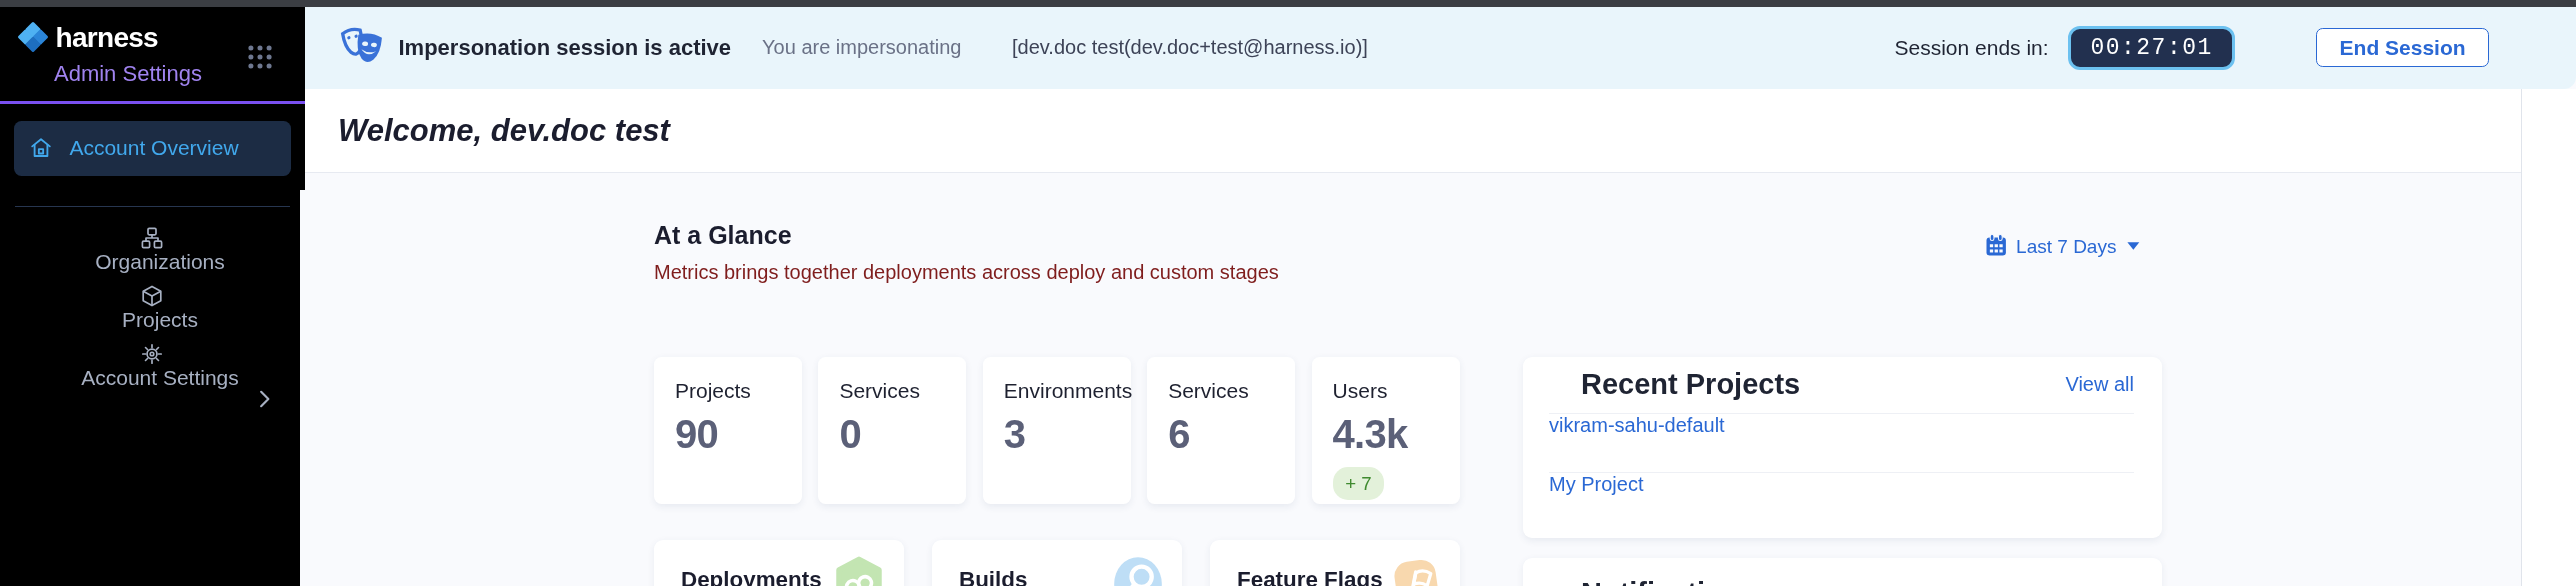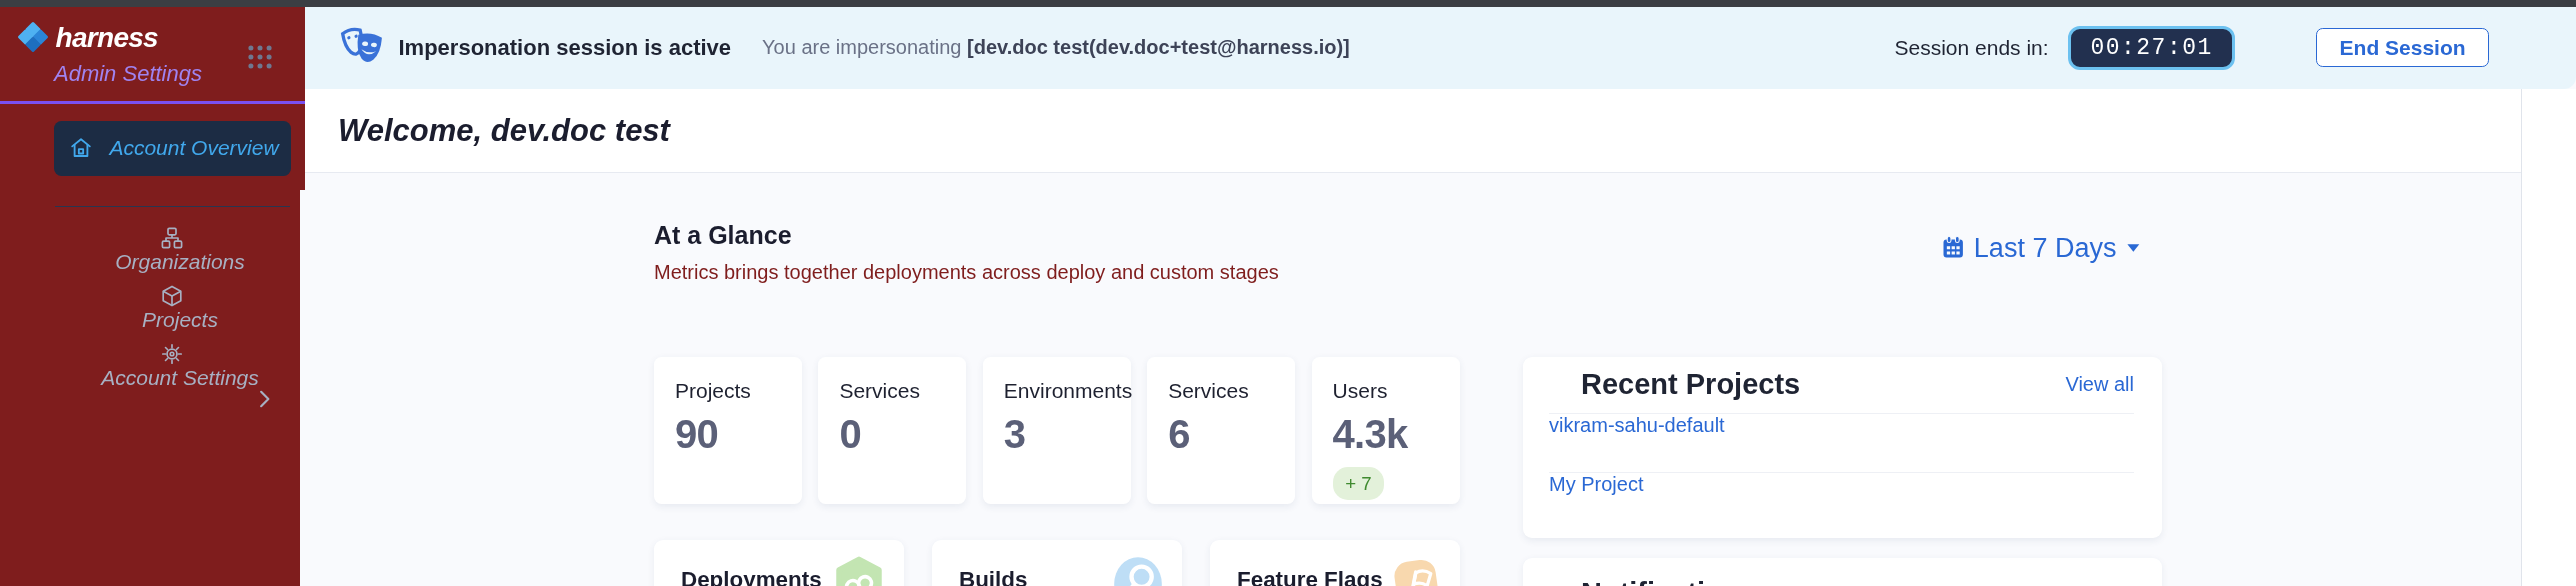--- a/index.html
+++ b/index.html
@@ -3,59 +3,59 @@
 <meta charset="utf-8">
 <style>
   html,body{margin:0;padding:0;}
   body{font-family:"Liberation Sans", sans-serif; background:#ffffff;}
   .screen{position:relative;width:2576px;height:586px;overflow:hidden;background:#f9fafd;}
 
   
   .top-strip{position:absolute;top:0;left:0;width:2576px;height:6.7px;background:#3b3e43;}
 
   
-  .sidebar{position:absolute;top:6.7px;left:0;width:305px;bottom:0;background:#7f1d1d;font-style:italic;}
+  .sidebar{position:absolute;top:6.7px;left:0;width:305px;bottom:0;background:#000000;}
   .side-header{height:82px;border-bottom:3px solid #7a50f0;padding:12px 0 0 15px;position:relative;box-sizing:content-box;}
   .logo-row{display:flex;align-items:center;height:39px;}
   .logo-text{color:#ffffff;font-size:28px;font-weight:700;letter-spacing:-0.7px;margin-left:4.5px;}
   .admin-label{margin:3px 0 0 39px;color:#a083ef;font-size:22px;font-weight:500;}
   .grid-icon{position:absolute;right:31px;top:36px;cursor:pointer;}
-  .nav{padding:17px 14px 0 14px;margin-left:40px;}
+  .nav{padding:17px 14px 0 14px;}
   .nav-item{display:flex;align-items:center;height:55px;border-radius:7.5px;padding-left:15px;color:#a7b0c2;font-size:21px;cursor:pointer;}
   .nav-item .nv-icon{width:24px;height:24px;margin-right:16.4px;flex:0 0 auto;display:flex;align-items:center;justify-content:center;}
   .nav-item.active{background:#1c2c44;color:#41a8ec;}
   .nav-divider{height:0.7px;background:#273650;margin:30px 0.7px 19.4px 0.7px;}
   .nav-list .nav-item{height:58px;background:transparent;flex-direction:column;}
   .chev{margin-left:auto;margin-right:19.4px;display:flex;align-items:center;}
 
   
   .banner{position:absolute;top:6.7px;left:305px;width:2271px;height:82px;background:#e9f5fb;border-radius:0 0 12px 0;display:flex;align-items:center;padding:0 87px 0 34px;box-sizing:border-box;}
   .banner-title{font-size:22px;font-weight:700;color:#1f2433;margin-left:10.5px;white-space:nowrap;}
   .banner-sub{font-size:20px;color:#6a7186;margin-left:31px;white-space:nowrap;}
-  .banner-sub b{color:#3d4357;font-weight:700;}
+  .banner-sub b{color:#3d4357;font-weight:400;margin-left:45px;}
   .banner-right{margin-left:auto;display:flex;align-items:center;}
   .session-label{font-size:21px;color:#1f2433;}
   .timer-pill{margin-left:19.4px;background:#22304f;border:3px solid #6cc1f0;border-radius:12px;padding:6px 19.4px;color:#ffffff;font-family:Liberation Mono, monospace;font-size:23px;letter-spacing:1.5px;}
   .end-session-btn{margin-left:81px;background:#ffffff;border:1.5px solid #2a68d4;border-radius:6.7px;color:#2a68d4;font-size:21px;font-weight:600;padding:6.7px 22.4px;cursor:pointer;font-family:"Liberation Sans",sans-serif;}
 
   
   .welcome-band{position:absolute;top:89px;left:305px;width:2216px;height:84px;background:#ffffff;border-bottom:0.7px solid #e7eaf1;display:flex;align-items:center;padding-left:33px;box-sizing:border-box;font-style:italic;}
   .welcome-title{font-size:31px;font-weight:700;color:#1b1d2e;}
 
   
   .gutter{position:absolute;top:89px;left:2521px;width:55px;bottom:0;background:#ffffff;border-left:0.7px solid #e0e4eb;}
 
   
   .page-body{position:absolute;top:190px;left:300px;width:2216px;bottom:0;background:#f9fafd;overflow:hidden;}
   .dashboard{width:1508px;margin:31px auto 0 auto;}
   .glance-header{display:flex;justify-content:space-between;align-items:flex-start;}
   .glance-title{font-size:25px;font-weight:700;color:#1b1d2e;}
   .glance-sub{font-size:20px;color:#7f1d1d;margin-top:10.5px;}
   .range-select{display:flex;align-items:center;margin-top:12px;margin-right:22.4px;cursor:pointer;color:#2a68d4;}
-  .range-label{font-size:27px;color:#2a68d4;margin:0 10.5px 0 9px;}
+  .range-label{font-size:19px;color:#2a68d4;margin:0 10.5px 0 9px;}
 
   .dash-cols{display:flex;margin-top:73px;align-items:flex-start;}
   .left-col{width:806px;flex:0 0 auto;}
   .right-col{width:639px;margin-left:63px;flex:0 0 auto;}
 
   .stat-row{display:flex;gap:16.4px;}
   .stat-card{width:148px;height:147px;background:#ffffff;border-radius:7.5px;box-shadow:0 2.2px 7.5px rgba(40,60,100,0.08);padding:22.4px 15px 0 21px;box-sizing:border-box;}
   .stat-label{font-size:21px;color:#1e2130;font-weight:500;}
   .stat-value{font-size:40px;font-weight:700;color:#5b6078;margin-top:9px;letter-spacing:-0.7px;}
   .stat-badge{display:inline-block;margin-top:10.5px;background:#e3f1da;color:#3f8a2f;font-size:18.7px;padding:5.2px 12.7px;border-radius:15px;}

